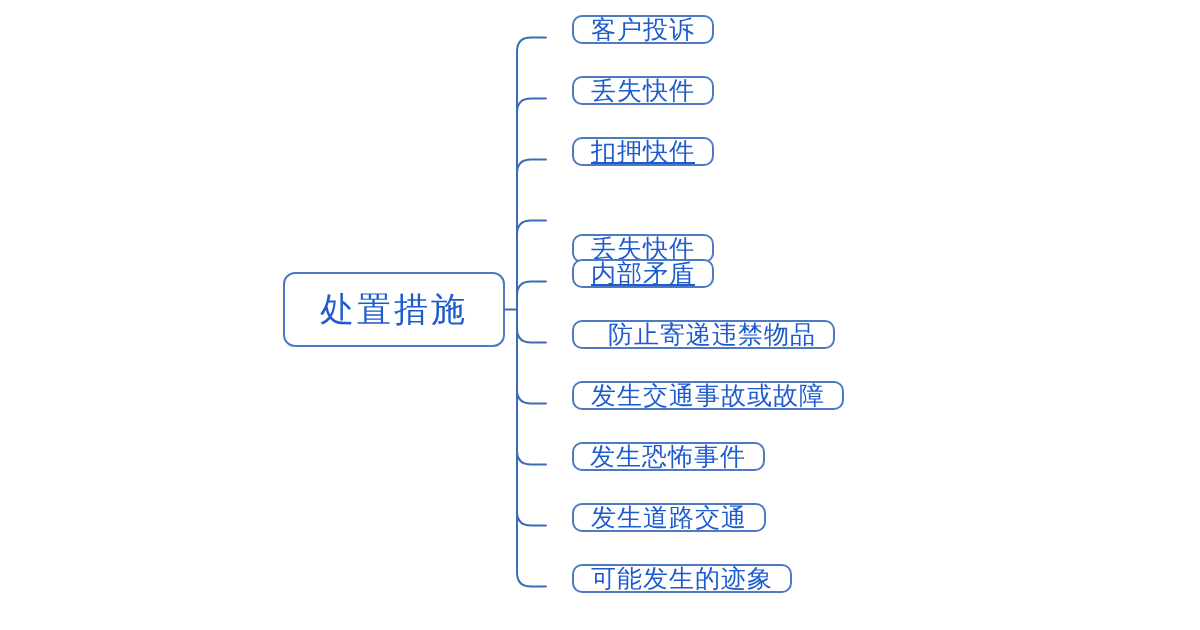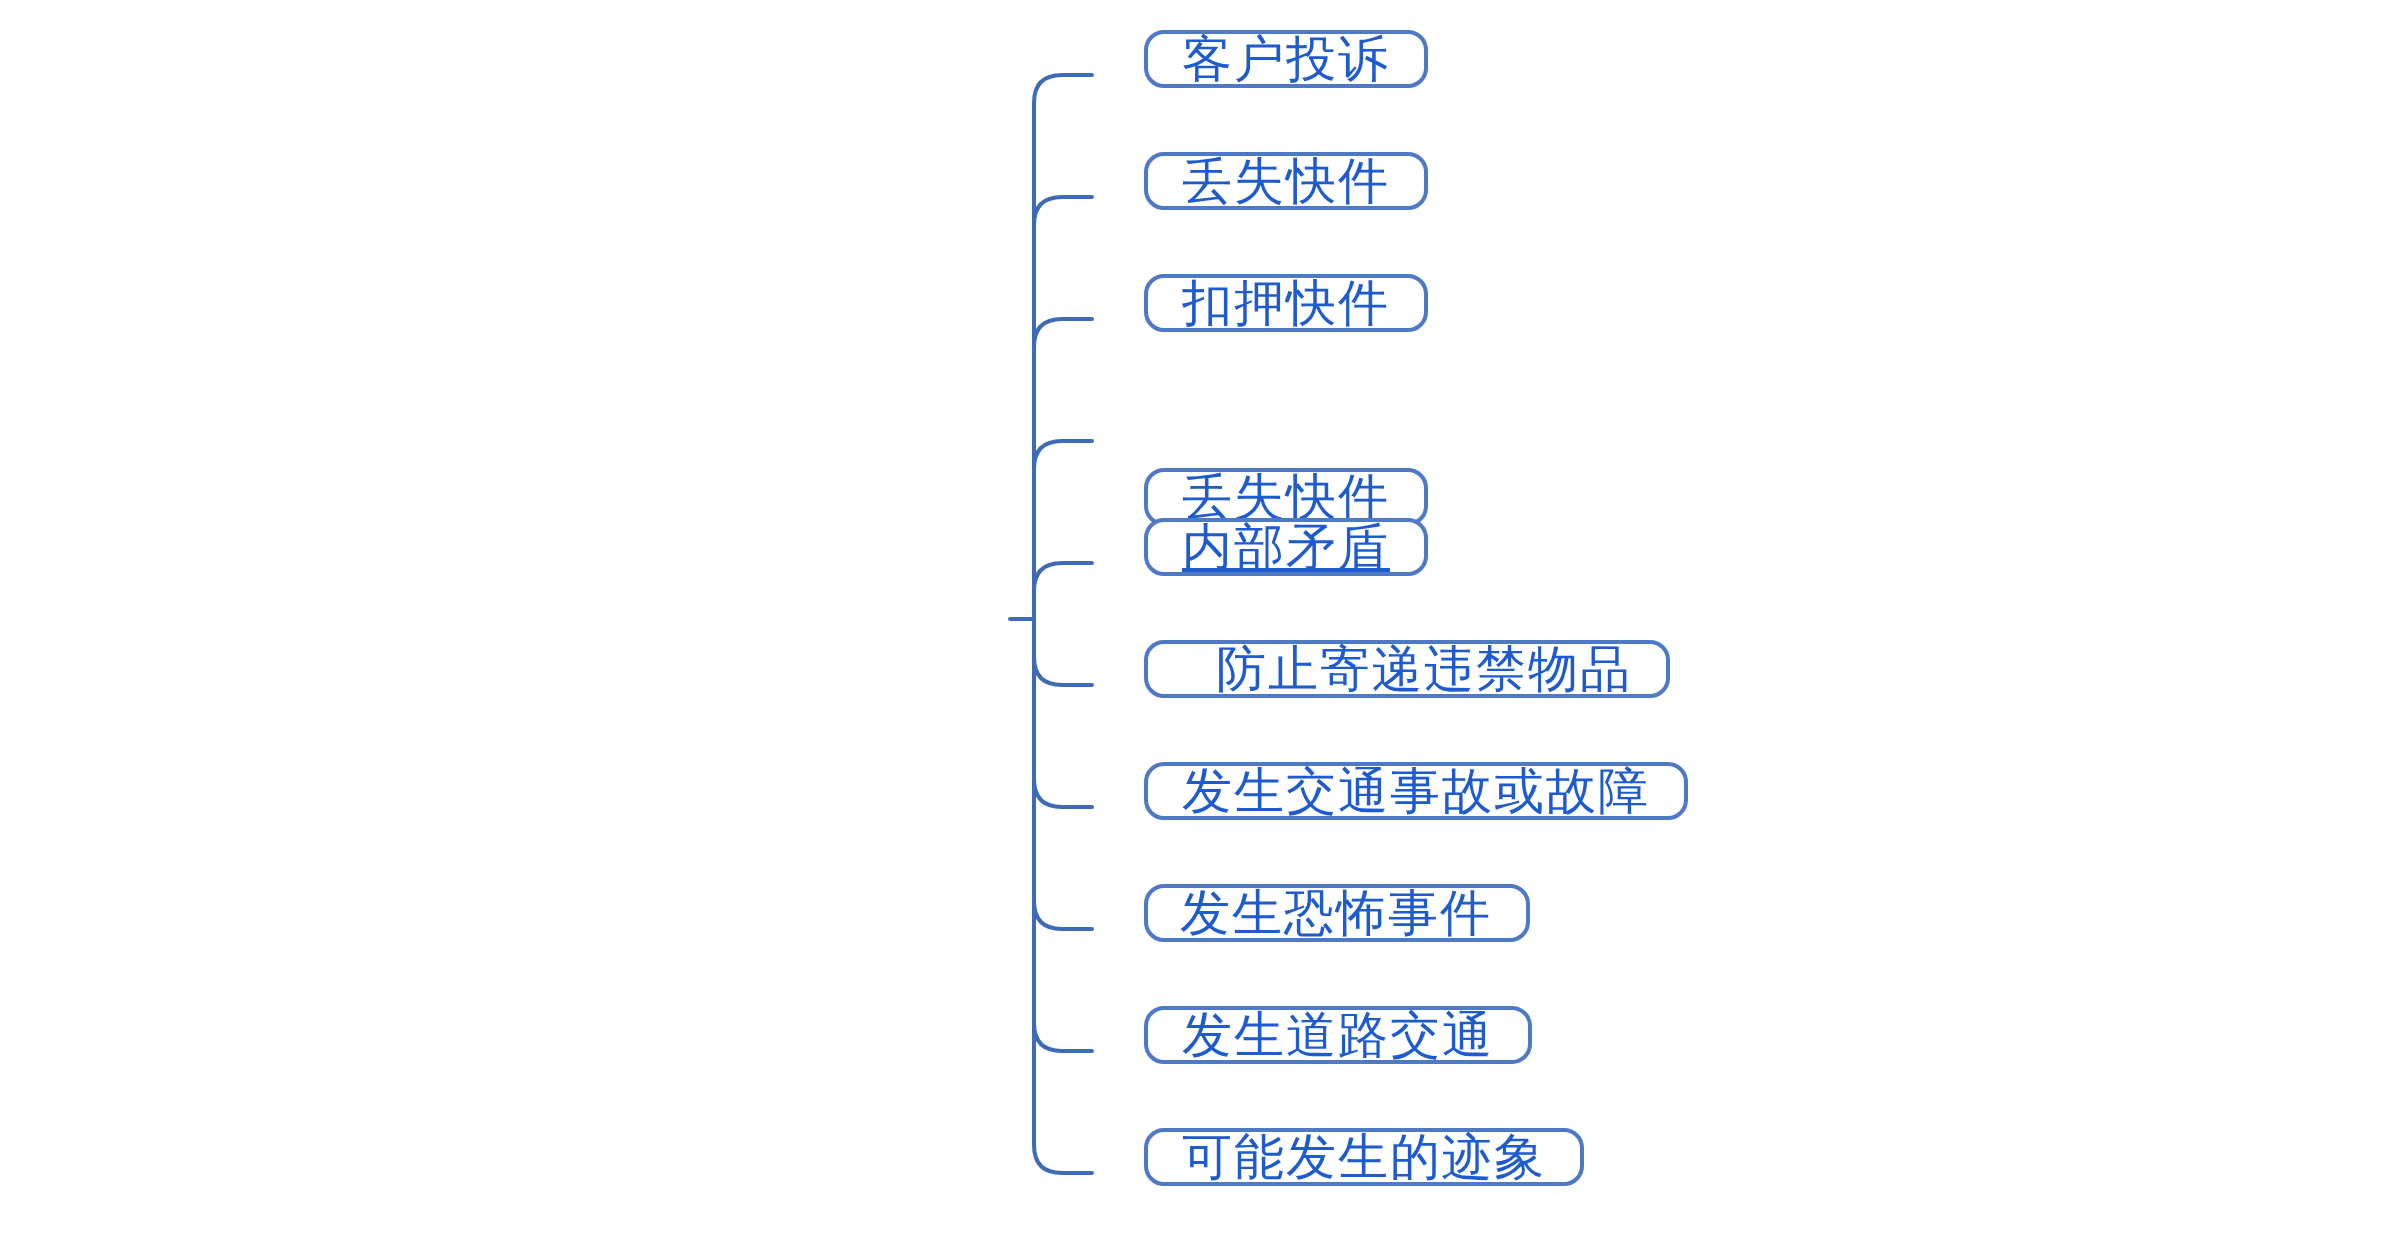--- a/index.html
+++ b/index.html
@@ -62,28 +62,31 @@
       <path d="M 517 309.5 L 517 112.5 Q 517 98.5 531 98.5 L 546 98.5" fill="none" stroke="#3d6bb7" stroke-width="2" stroke-linecap="round"></path>
       <path d="M 517 309.5 L 517 173.5 Q 517 159.5 531 159.5 L 546 159.5" fill="none" stroke="#3d6bb7" stroke-width="2" stroke-linecap="round"></path>
       <path d="M 517 309.5 L 517 234.5 Q 517 220.5 531 220.5 L 546 220.5" fill="none" stroke="#3d6bb7" stroke-width="2" stroke-linecap="round"></path>
       <path d="M 517 309.5 L 517 295.5 Q 517 281.5 531 281.5 L 546 281.5" fill="none" stroke="#3d6bb7" stroke-width="2" stroke-linecap="round"></path>
       <path d="M 517 309.5 L 517 328.5 Q 517 342.5 531 342.5 L 546 342.5" fill="none" stroke="#3d6bb7" stroke-width="2" stroke-linecap="round"></path>
       <path d="M 517 309.5 L 517 389.5 Q 517 403.5 531 403.5 L 546 403.5" fill="none" stroke="#3d6bb7" stroke-width="2" stroke-linecap="round"></path>
       <path d="M 517 309.5 L 517 450.5 Q 517 464.5 531 464.5 L 546 464.5" fill="none" stroke="#3d6bb7" stroke-width="2" stroke-linecap="round"></path>
       <path d="M 517 309.5 L 517 511.5 Q 517 525.5 531 525.5 L 546 525.5" fill="none" stroke="#3d6bb7" stroke-width="2" stroke-linecap="round"></path>
       <path d="M 517 309.5 L 517 572.5 Q 517 586.5 531 586.5 L 546 586.5" fill="none" stroke="#3d6bb7" stroke-width="2" stroke-linecap="round"></path>
     </svg>
+  <div class="node root-node">
+    <span>处置措施</span>
+  </div>
   <div id="children">
       <div class="node child-node" style="top: 15px;">
         <span>客户投诉</span>
       </div>
       <div class="node child-node" style="top: 76px;">
         <span>丢失快件</span>
       </div>
-      <div class="node child-node" style="top: 137px;">
+      <div class="node child-node" style="top: 137px; text-decoration: underline;">
         <span>扣押快件</span>
       </div>
       <div class="node child-node" style="top: 198px; margin-top: 36px;">
         <span>丢失快件</span>
       </div>
       <div class="node child-node" style="top: 259px; text-decoration: underline;">
         <span>内部矛盾</span>
       </div>
       <div class="node child-node" style="top: 320px; padding-left: 34px;">
         <span>防止寄递违禁物品</span>

